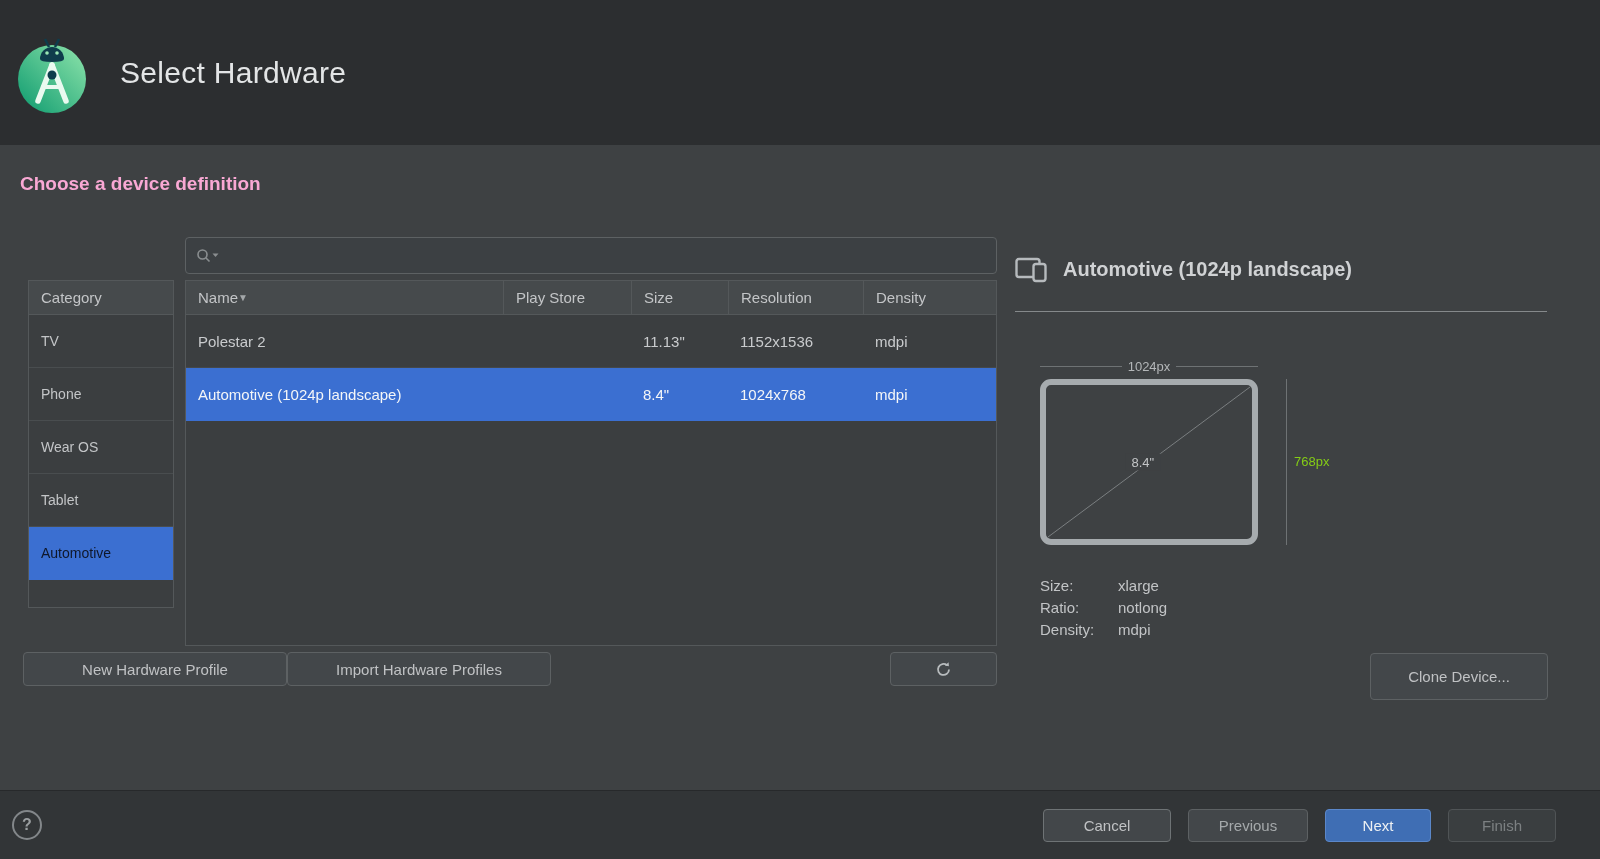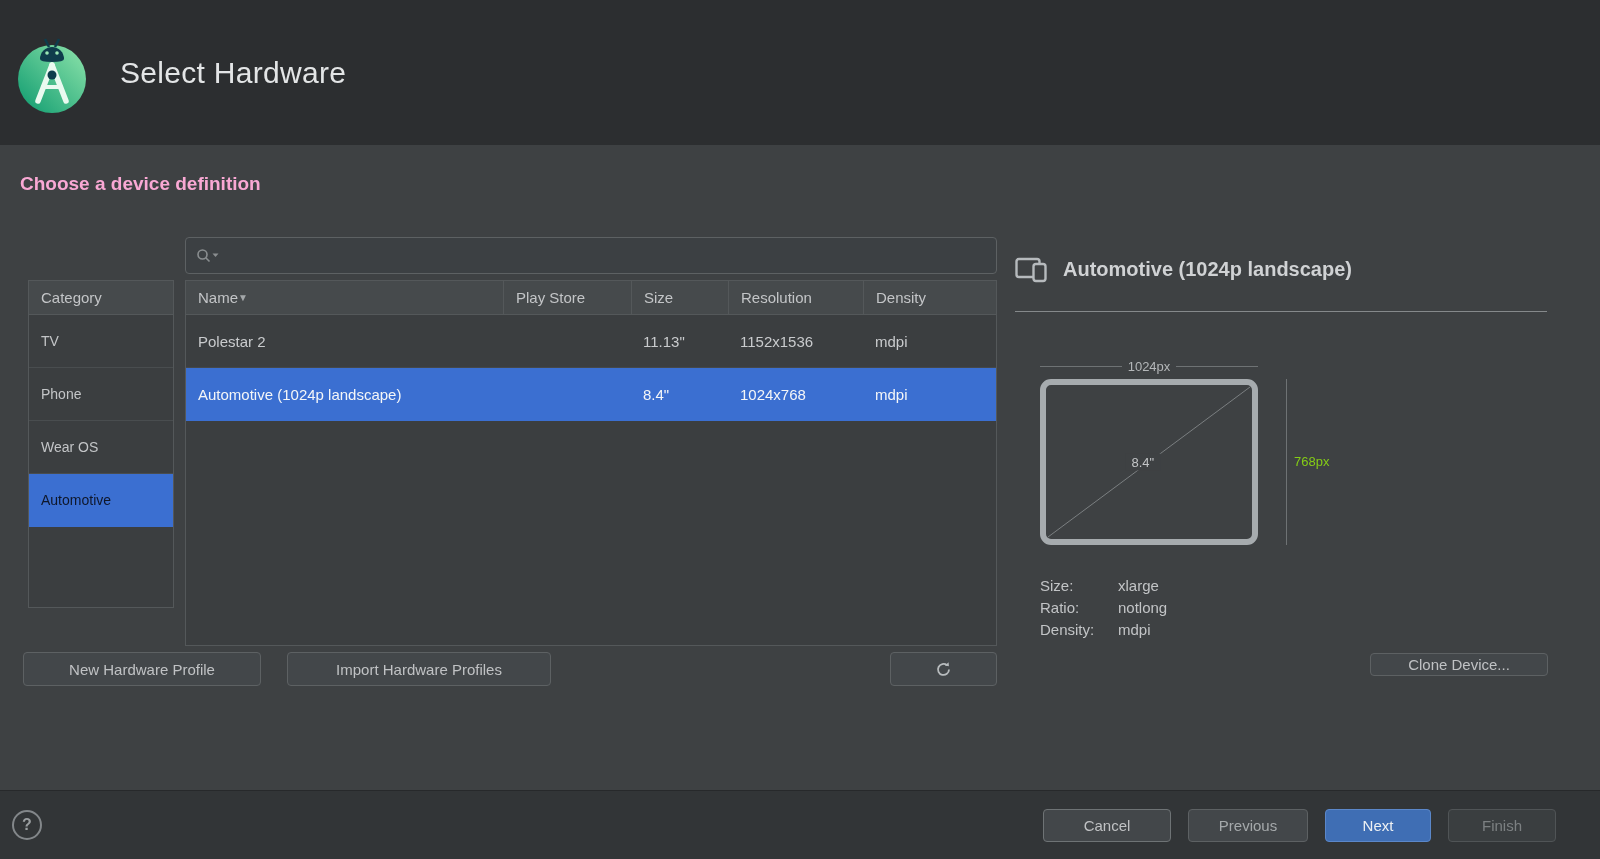--- a/index.html
+++ b/index.html
@@ -66,21 +66,21 @@
   .t-row.selected .cell { color:#f4f6f8; }
   .c-name{width:317px;} .c-store{width:128px;} .c-size{width:97px;} .c-res{width:135px;} .c-dens{width:133px;}
   .sort-arrow { font-size:10px; color:#a3a7a9; }
 
   
   .btn {
     height:34px; background:#43474a; border:1px solid #5d6163; border-radius:4px;
     color:#c0c2c4; font-size:15px; font-family:inherit; cursor:default;
     display:inline-flex; align-items:center; justify-content:center; padding:0 16px;
   }
-  .btn-new  { position:absolute; left:23px;  top:507px; width:238px; }
+  .btn-new  { position:absolute; left:23px;  top:507px; width:264px; }
   .btn-imp  { position:absolute; left:287px; top:507px; width:264px; }
   .btn-refresh { position:absolute; left:890px; top:507px; width:107px; }
 
   
   .detail { position:absolute; left:1015px; top:110px; width:534px; height:480px; }
   .detail-title-row { position:absolute; left:0; top:0; display:flex; align-items:center; gap:16px; }
   .detail-title { font-size:20px; font-weight:700; color:#d0d2d4; }
   .detail-rule { position:absolute; left:0; right:2px; top:56px; height:1px; background:#85898b; }
 
   .diagram { position:absolute; left:25px; top:100px; width:300px; height:210px; }
@@ -95,21 +95,21 @@
   .diag-label {
     position:absolute; left:47%; top:50%; transform:translate(-50%,-50%);
     background:#3e4143; padding:1px 6px; font-size:13px; color:#c3c5c7;
   }
   .dim-right-line { position:absolute; left:246px; top:24px; width:1px; height:166px; background:#6e7274; }
   .dim-right-label { position:absolute; left:254px; top:99px; font-size:13px; color:#84cc16; }
 
   .specs { position:absolute; left:25px; top:320px; font-size:15px; color:#c2c4c6; }
   .spec-row { display:flex; line-height:22px; }
   .spec-label { width:78px; }
-  .btn-clone { position:absolute; left:355px; top:398px; width:178px; height:23px; }
+  .btn-clone { position:absolute; left:355px; top:398px; width:178px; height:47px; }
 
   
   .ftr {
     position:absolute; left:0; right:0; bottom:0; height:69px;
     background:#323537; border-top:1px solid #27292b;
     display:flex; align-items:center; padding:0 44px 0 12px;
   }
   .help-circle {
     width:30px; height:30px; border:2px solid #83878a; border-radius:50%;
     display:flex; align-items:center; justify-content:center;
@@ -150,20 +150,21 @@
   </div>
 
   <div class="main">
     <div class="section-heading">Choose a device definition</div>
 
     <div class="cat-panel">
       <div class="cat-header">Category</div>
       <div class="cat-item">TV</div>
       <div class="cat-item">Phone</div>
       <div class="cat-item">Wear OS</div>
+      <div class="cat-item">Tablet</div>
       <div class="cat-item selected">Automotive</div>
     </div>
 
     <div class="search-box">
       <svg width="24" height="16" viewBox="0 0 24 16">
         <circle cx="6.5" cy="6.5" r="4.5" fill="none" stroke="#8a8e90" stroke-width="1.6"></circle>
         <line x1="10" y1="10" x2="13.5" y2="13.5" stroke="#8a8e90" stroke-width="1.6"></line>
         <path d="M16.5 5.5 l6 0 l-3 3.6 z" fill="#8a8e90"></path>
       </svg>
       <input type="text" placeholder="" style="">

